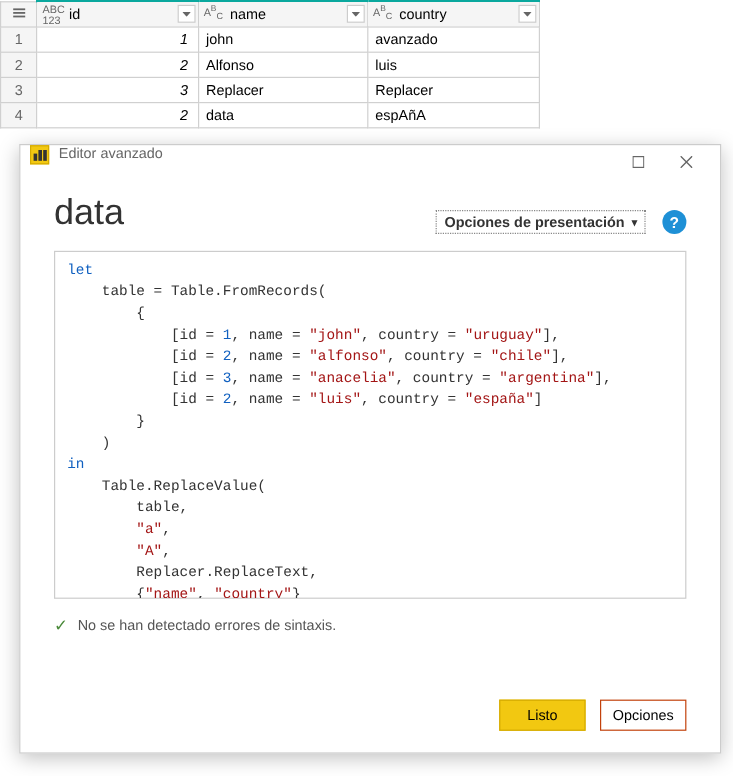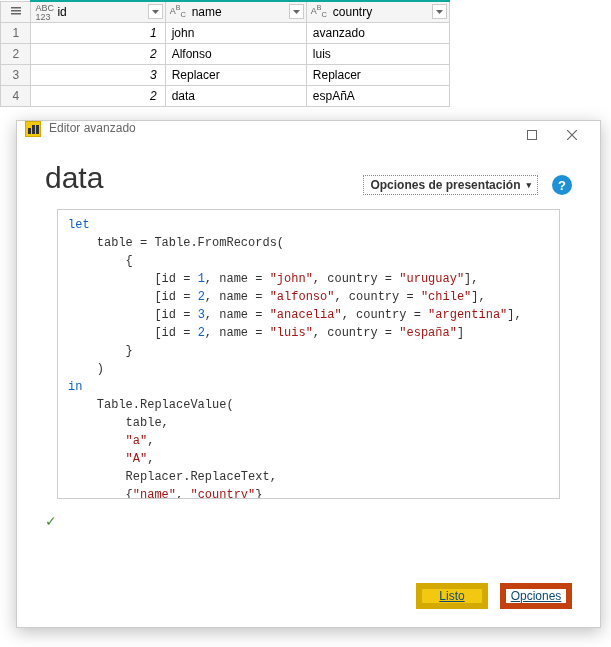--- a/index.html
+++ b/index.html
@@ -28,30 +28,30 @@
 .titlebar .title { color: #666; flex: 1; font-size: 12px; }
 .titlebar .winbtn { width: 40px; height: 28px; display: flex; align-items: center; justify-content: center; color: #555; }
 .titlebar .winbtn svg { width: 10px; height: 10px; }
 
 .header { padding: 10px 28px 14px; display: flex; align-items: flex-end; }
 .header h1 { font-weight: 300; font-size: 30px; color: #333; flex: 1; }
 .header .opts { font-size: 12px; color: #333; border: 1px dotted #888; padding: 2px 6px; margin-right: 10px; display: flex; align-items: center; font-weight: bold; }
 .header .opts .caret { margin-left: 6px; font-size: 9px; }
 .header .help { width: 20px; height: 20px; border-radius: 50%; background: #1e90d6; color: #fff; display: flex; align-items: center; justify-content: center; font-weight: bold; font-size: 13px; margin-left: 4px; }
 
-.codebox { margin: 0 40px; border: 1px solid #ccc; height: 290px; overflow: auto; padding: 6px 10px; font-family: Consolas, "Courier New", monospace; font-size: 12px; line-height: 1.5; white-space: pre; color: #333; }
+.codebox { margin: 0 28px; border: 1px solid #ccc; height: 290px; overflow: auto; padding: 6px 10px; font-family: Consolas, "Courier New", monospace; font-size: 12px; line-height: 1.5; white-space: pre; color: #333; }
 .kw { color: #1060c0; }
 .num { color: #1060c0; }
 .str { color: #a31515; }
 
 .status { margin: 14px 28px 0; display: flex; align-items: center; color: #555; font-size: 12px; }
 .status .chk { color: #4a8a3a; margin-right: 8px; font-size: 14px; }
 
 .footer { position: absolute; bottom: 18px; right: 28px; display: flex; gap: 12px; }
-.footer .btn { min-width: 72px; height: 26px; border: 6px solid #c2410c; background: #fff; display: flex; align-items: center; justify-content: center; font-size: 12px; color: #0c4a6e; text-decoration: underline; }
+.footer .btn { min-width: 72px; height: 26px; border: 1px solid #c2410c; background: #fff; display: flex; align-items: center; justify-content: center; font-size: 12px; color: #000000; }
 .footer .btn.primary { background: #f2c811; border-color: #d4aa00; }
 </style>
 </head>
 <body>
 
 <table class="grid">
   <tbody>
       <tr>
     <th class="corner"><svg viewBox="0 0 12 12">
             <rect x="1" y="3" width="10" height="1.5" fill="#666"></rect>
@@ -151,19 +151,20 @@
 <span>    Table.ReplaceValue(</span>
 <span>        table,</span>
 <span>        </span><span class="str">"a"</span><span>,</span>
 <span>        </span><span class="str">"A"</span><span>,</span>
 <span>        Replacer.ReplaceText,</span>
 <span>        {</span><span class="str">"name"</span><span>, </span><span class="str">"country"</span><span>}</span>
 </div>
 
   <div class="status">
     <span class="chk">✓</span>
+    <span>No se han detectado errores de sintaxis.</span>
   </div>
 
   <div class="footer">
     <div class="btn primary">Listo</div>
     <div class="btn">Opciones</div>
   </div>
 </div>
 
 </body></html>

